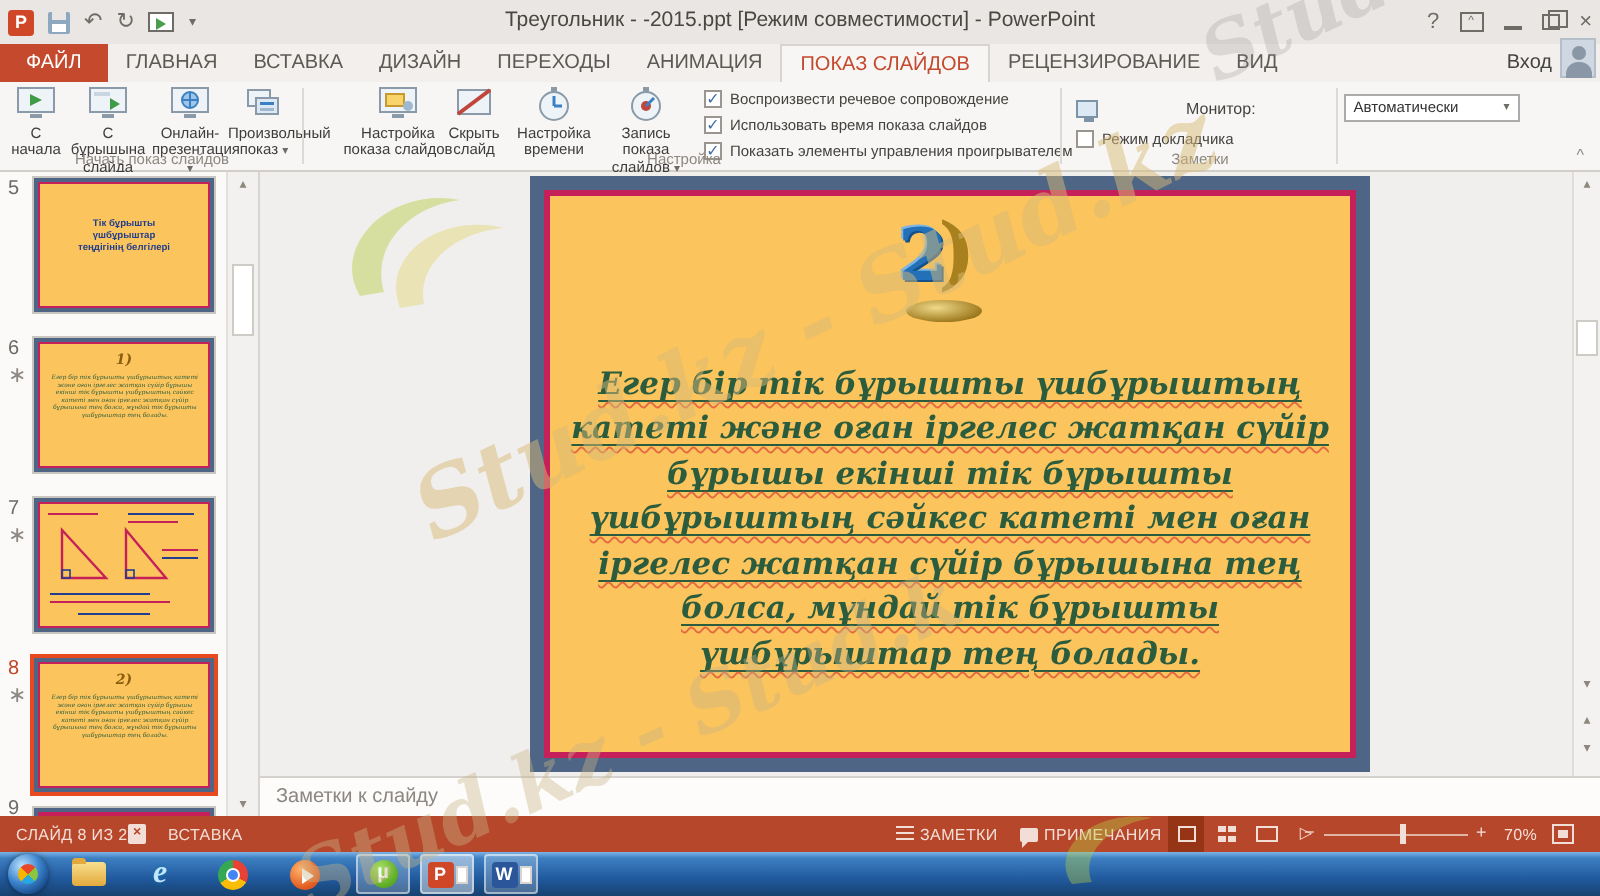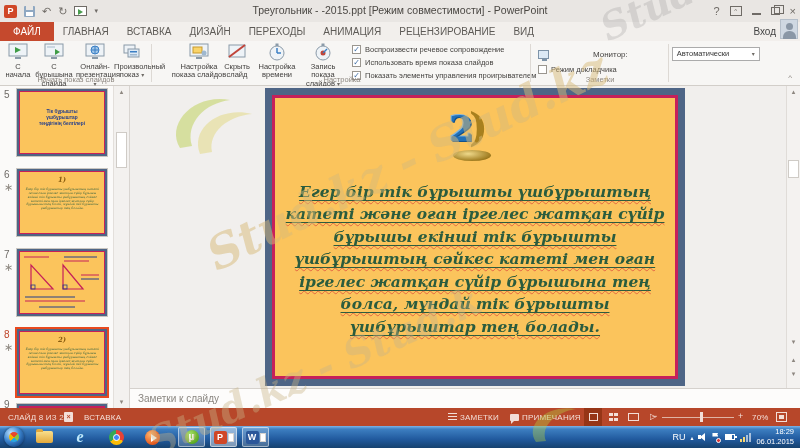--- a/index.html
+++ b/index.html
@@ -172,20 +172,21 @@
   </div>
 </div>
 
 <div class="tabrow">
   <span class="tab tab-file">ФАЙЛ</span>
   <span class="tab">ГЛАВНАЯ</span>
   <span class="tab">ВСТАВКА</span>
   <span class="tab">ДИЗАЙН</span>
   <span class="tab">ПЕРЕХОДЫ</span>
   <span class="tab">АНИМАЦИЯ</span>
+  <span class="tab tab-active">ПОКАЗ СЛАЙДОВ</span>
   <span class="tab">РЕЦЕНЗИРОВАНИЕ</span>
   <span class="tab">ВИД</span>
   <span class="signin">Вход</span>
   <span class="avatar"></span>
 </div>
 
 <div class="ribbon">
 
   <div class="rbtn" style="left:2px; width:32px;">
     <svg class="ric" width="24" height="19" viewBox="0 0 24 19">
@@ -408,37 +409,20 @@
     </span>
   <span class="openapp openapp-active" style="left:210px;">
       <span class="appsq" style="background:#d04727;">P</span>
       <span class="minidoc"></span>
     </span>
   <span class="openapp" style="left:242px;">
       <span class="appsq" style="background:#2b579a;">W</span>
       <span class="minidoc"></span>
     </span>
 
-  <span class="tray">
-    <span class="tray-lang">RU</span>
-    <span class="tray-car">▴</span>
-    <span class="spk"></span>
-    <span class="flagic"></span>
-    <span class="batt"></span>
-    <span class="sig">
-        <i></i>
-        <i></i>
-        <i></i>
-        <i></i>
-      </span>
-    <span class="clock">
-      <span>18:29</span><br>
-      <span>06.01.2015</span>
-    </span>
-  </span>
 </div>
 
 <svg class="wm-swirl" style="left:160px; top:88px;" width="110" height="80" viewBox="0 0 110 80">
   <path d="M20 60 C5 35, 35 5, 70 12 C45 15, 25 35, 32 58 Z" fill="#b5cc41" opacity=".45"></path>
   <path d="M40 66 C30 40, 60 18, 92 26 C68 28, 48 44, 52 64 Z" fill="#e0d470" opacity=".45"></path>
 </svg>
 <svg class="wm-swirl" style="left:520px; top:400px;" width="90" height="48" viewBox="0 0 90 48">
   <path d="M16 42 C4 24, 28 4, 56 9 C36 12, 20 26, 26 41 Z" fill="#b5cc41" opacity=".4"></path>
 </svg>
 <div class="wm" style="left:598px; top:-14px; font-size:38px; color:rgba(130,130,130,.22); transform:rotate(-25deg);">Stud</div>

